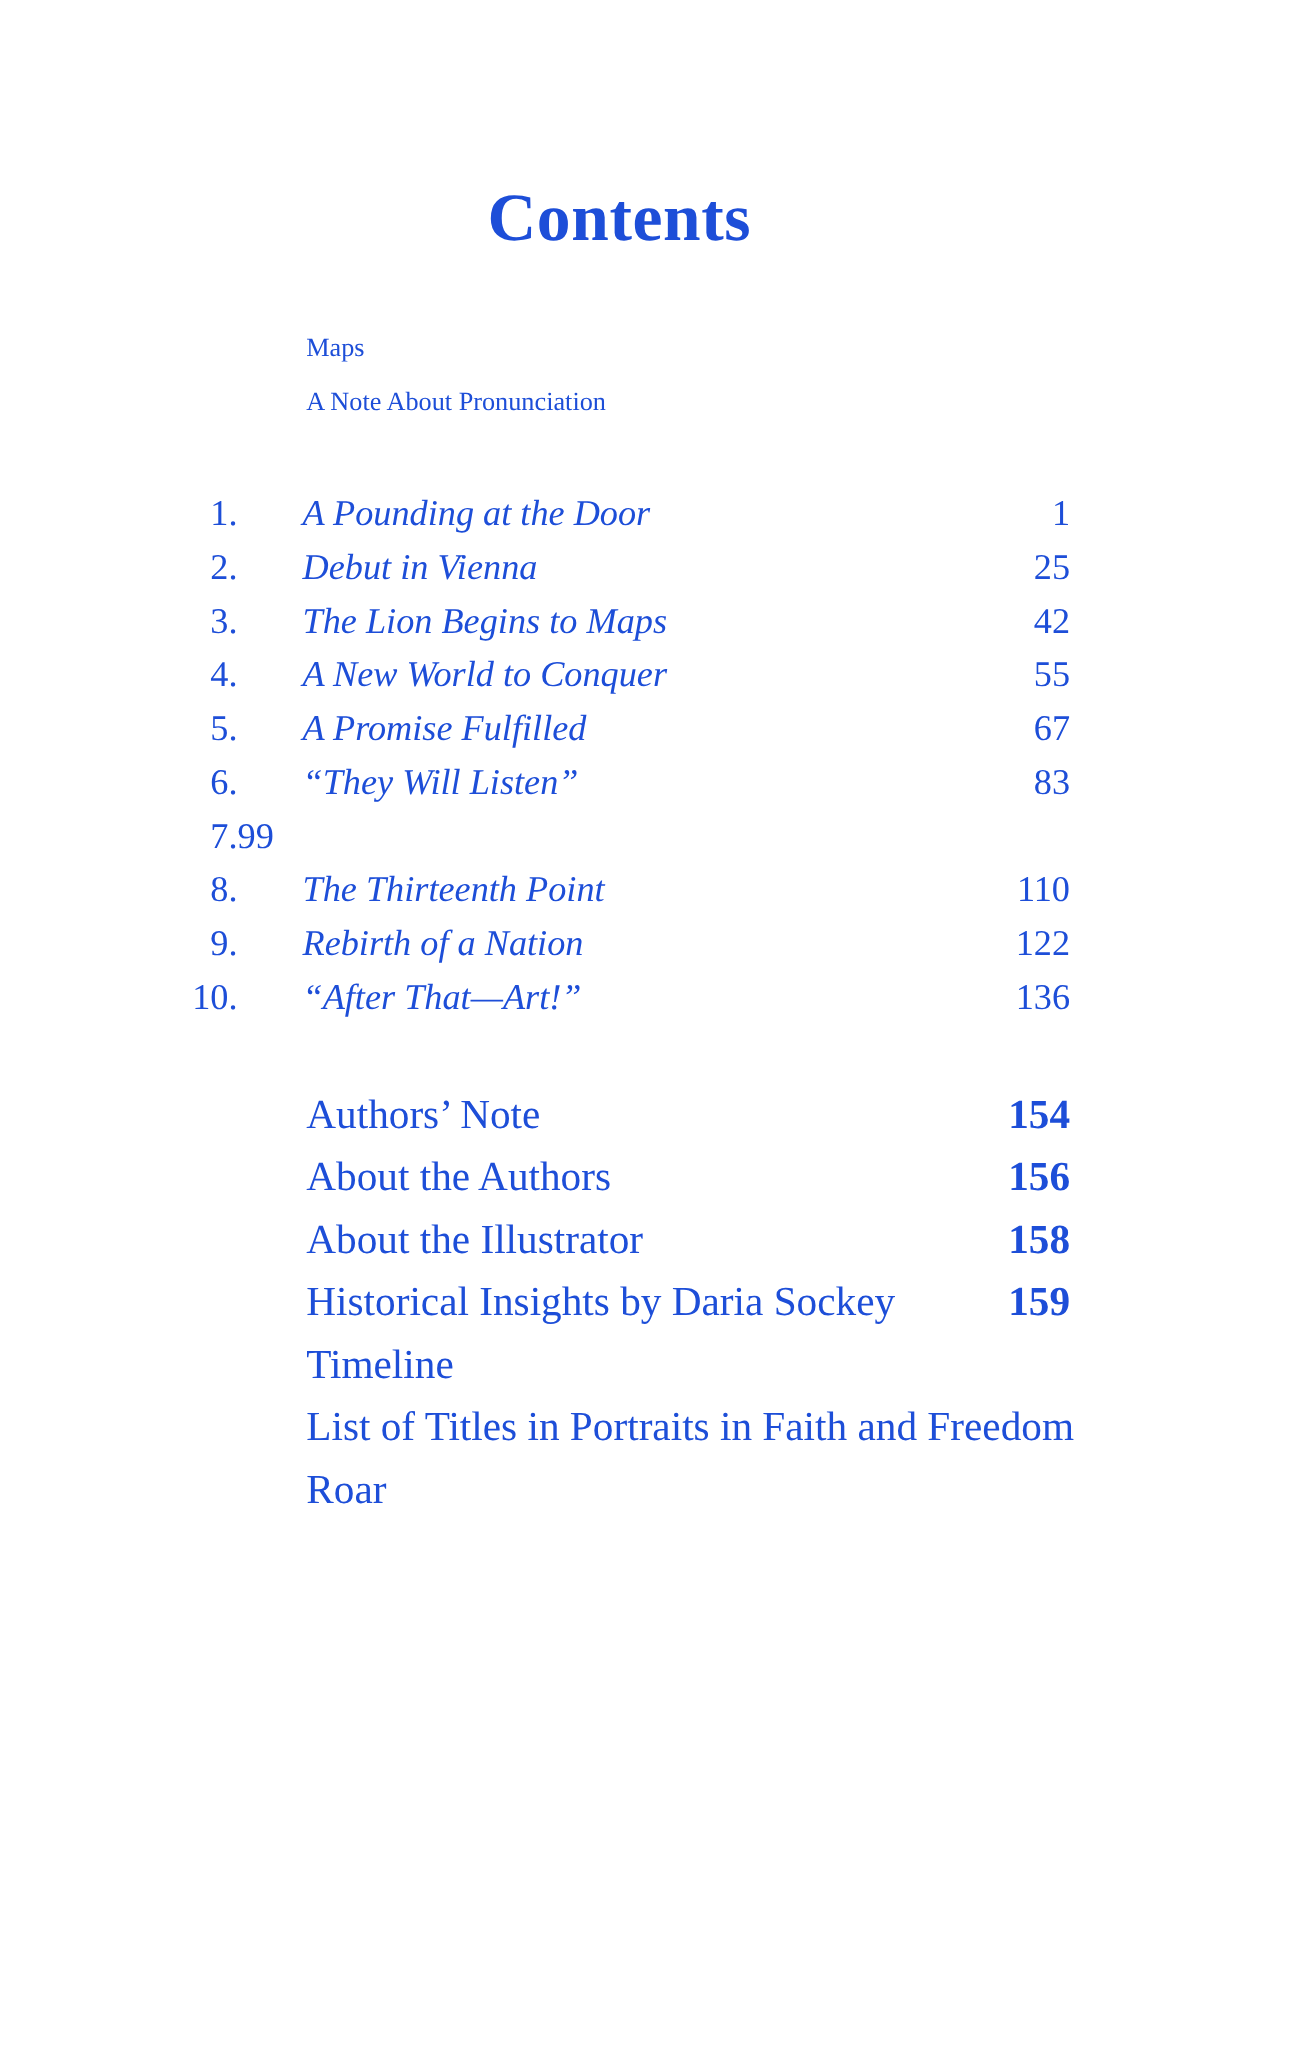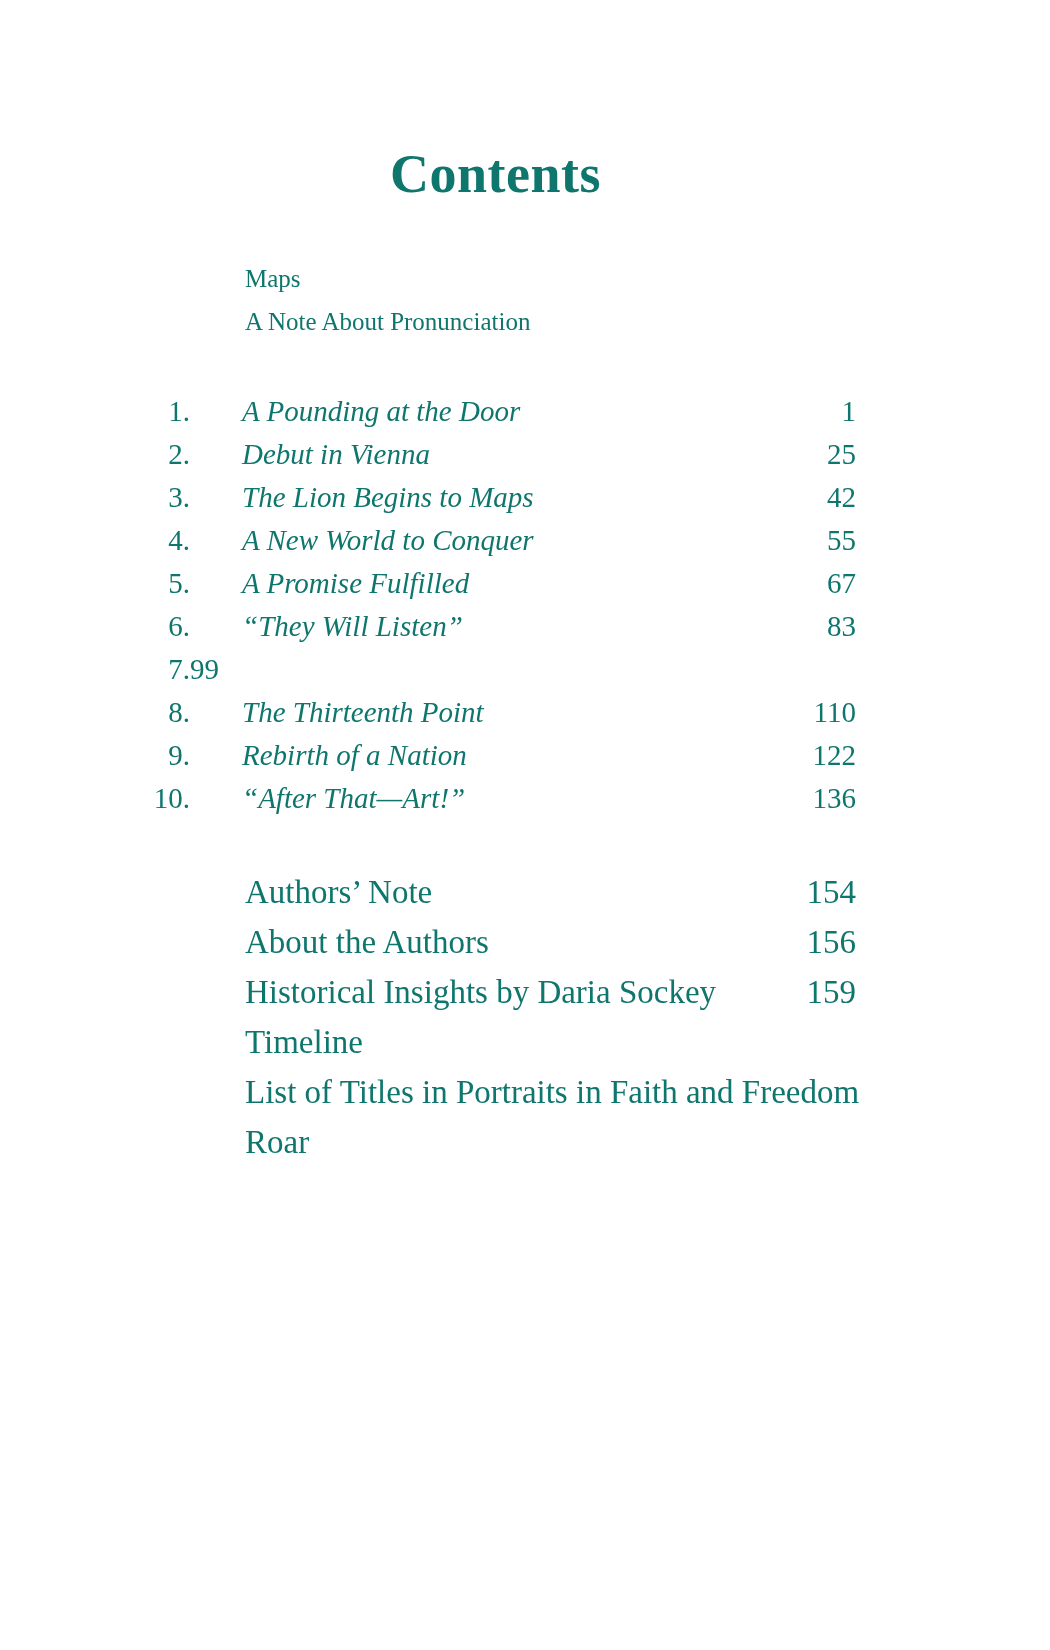--- a/index.html
+++ b/index.html
@@ -6,21 +6,21 @@
 
   html, body {
     background: #ffffff;
   }
 
   .page {
     position: relative;
     width: 1050px;
     height: 1650px;
     background: #ffffff;
-    color: #0f766e;
+    color: #1d4ed8;
     font-family: "Liberation Serif", "DejaVu Serif", serif;
     overflow: hidden;
   }
 
   .content {
     position: absolute;
     left: 135px;
     top: 0;
     width: 721px;
   }
@@ -33,21 +33,21 @@
     line-height: 1.2;
     letter-spacing: 0.5px;
   }
 
   .front-matter {
     margin-top: 50px;
   }
 
   .front-row {
     padding-left: 110px;
-    font-size: 25px;
+    font-size: 21px;
     line-height: 43px;
   }
 
   .chapters {
     margin-top: 47px;
   }
 
   .chapter-row {
     display: flex;
     align-items: baseline;
@@ -87,20 +87,21 @@
   }
 
   .back-label {
     flex: 1 1 auto;
     white-space: nowrap;
   }
 
   .back-page {
     text-align: left;
     flex: 0 0 auto;
+    font-weight: bold;
   }
 </style>
 </head>
 <body>
 
 <div class="page">
   <div class="content">
 
     <h1 class="contents-title">Contents</h1>
 
@@ -168,20 +169,24 @@
     <div class="back-matter">
       <div class="back-row">
         <span class="back-label">Authors’ Note</span>
         <span class="back-page">154</span>
       </div>
       <div class="back-row">
         <span class="back-label">About the Authors</span>
         <span class="back-page">156</span>
       </div>
       <div class="back-row">
+        <span class="back-label">About the Illustrator</span>
+        <span class="back-page">158</span>
+      </div>
+      <div class="back-row">
         <span class="back-label">Historical Insights by Daria Sockey</span>
         <span class="back-page">159</span>
       </div>
       <div class="back-row">
         <span class="back-label">Timeline</span>
         <span class="back-page"></span>
       </div>
       <div class="back-row">
         <span class="back-label">List of Titles in Portraits in Faith and Freedom</span>
         <span class="back-page"></span>

